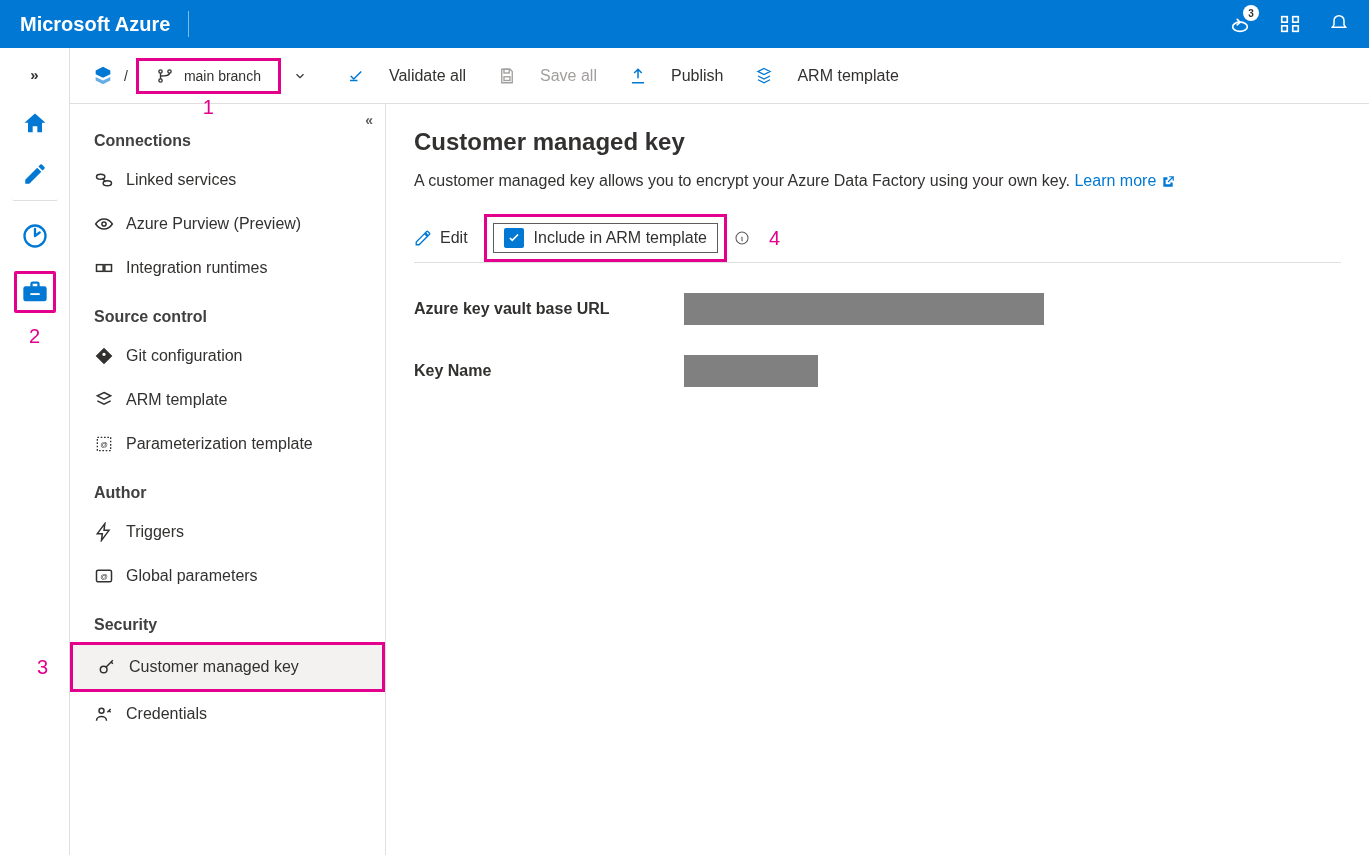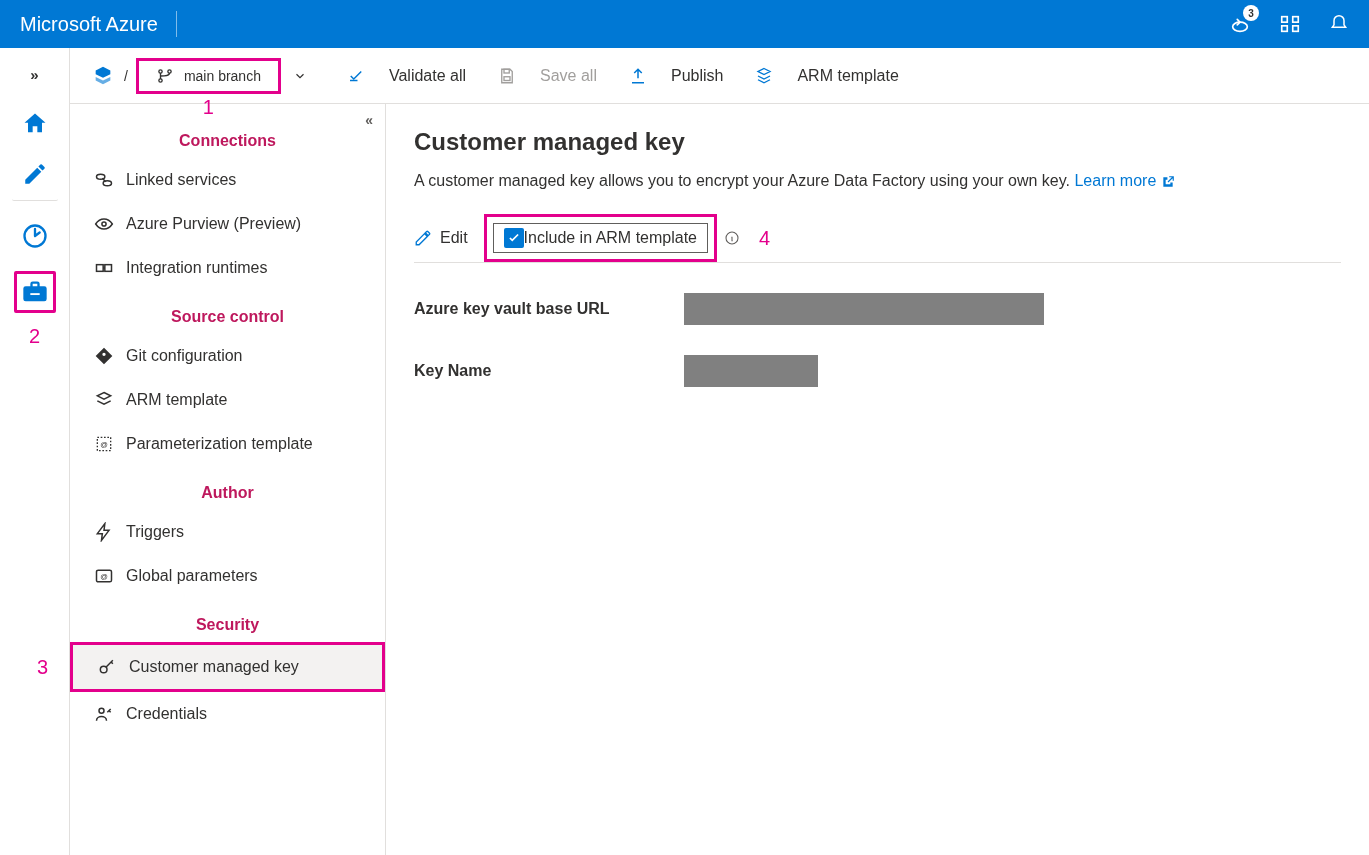--- a/index.html
+++ b/index.html
@@ -1,19 +1,19 @@
 <!DOCTYPE html>
 <html><head>
   <meta charset="utf-8">
   <style>
     * { margin: 0; padding: 0; box-sizing: border-box; }
     body { font-family: "Segoe UI", -apple-system, sans-serif; font-size: 14px; color: #323130; width: 1369px; height: 855px; overflow: hidden; }
 
     .top-header { height: 48px; background: #0078d4; display: flex; align-items: center; padding: 0 20px; color: white; }
-    .top-header .brand { font-size: 20px; font-weight: 400; }
+    .top-header .brand { font-size: 20px; font-weight: 700; }
     .top-header .divider-vert { width: 1px; height: 26px; background: rgba(255,255,255,0.5); margin: 0 18px; }
     .top-header .spacer { flex: 1; }
     .top-header .header-icon { margin-left: 28px; position: relative; display: flex; align-items: center; }
     .badge-count { position: absolute; top: -8px; right: -8px; background: white; color: #333; font-size: 10px; border-radius: 50%; width: 16px; height: 16px; display: flex; align-items: center; justify-content: center; font-weight: 600; }
 
     .app-body { display: flex; height: calc(855px - 48px); }
 
     .icon-rail { width: 70px; border-right: 1px solid #e1dfdd; display: flex; flex-direction: column; align-items: center; padding-top: 8px; }
     .icon-rail .collapse-chevron { font-size: 15px; font-weight: bold; color: #323130; margin: 10px 0 20px; cursor: pointer; }
     .icon-rail .rail-item { width: 42px; height: 42px; display: flex; align-items: center; justify-content: center; margin-bottom: 14px; cursor: pointer; border-radius: 2px; }
@@ -27,34 +27,34 @@
     .toolbar .tb-item.disabled { color: #a19f9d; }
     .toolbar .branch-selector { border: 3px solid #e3008c; padding: 6px 17px; display: flex; align-items: center; gap: 10px; margin-right: 12px; position: relative; }
     .toolbar .branch-annot { position: absolute; bottom: -28px; left: 50%; transform: translateX(-50%); color: #e3008c; font-size: 20px; }
     .toolbar .chevron-down { margin-right: 40px; cursor: pointer; }
     .toolbar .adf-ico { margin-right: 10px; margin-left: 2px; }
 
     .lower { flex: 1; display: flex; }
 
     .side-panel { width: 316px; border-right: 1px solid #e1dfdd; padding: 10px 0 0 0; position: relative; }
     .side-panel .collapse-icon { position: absolute; top: 8px; right: 12px; font-size: 14px; font-weight: bold; color: #605e5c; cursor: pointer; }
-    .section-title { font-size: 16px; font-weight: 600; padding: 18px 24px 8px; color: #be185d; text-align: center; }
+    .section-title { font-size: 16px; font-weight: 600; padding: 18px 24px 8px; color: #404040; }
     .nav-row { display: flex; align-items: center; gap: 12px; padding: 12px 24px; font-size: 16px; color: #323130; cursor: pointer; }
     .nav-row.selected { background: #f3f2f1; border: 3px solid #e3008c; position: relative; }
     .nav-row .row-annot-left { position: absolute; left: -36px; top: 50%; transform: translateY(-50%); color: #e3008c; font-size: 20px; }
     .nav-row .ico { width: 20px; display:flex; justify-content:center; }
 
     .main-pane { flex: 1; padding: 24px 28px; }
     .page-title { font-size: 24px; font-weight: 600; margin-bottom: 16px; color: #323130; }
     .desc-text { font-size: 16px; color: #323130; margin-bottom: 24px; }
     .desc-text a { color: #0078d4; text-decoration: none; }
     .edit-row { display: flex; align-items: center; gap: 16px; border-bottom: 1px solid #e1dfdd; }
     .edit-btn { display: flex; align-items: center; gap: 8px; font-size: 16px; color: #323130; cursor: pointer; }
     .arm-include-box { border: 3px solid #e3008c; padding: 6px; display:flex; align-items:center; position: relative; }
-    .arm-include-inner { border: 1px solid #605e5c; padding: 4px 10px; display: flex; align-items:center; font-size: 16px; }
+    .arm-include-inner { border: 1px solid #605e5c; padding: 4px 10px; display: flex; align-items:center; gap: 10px; font-size: 16px; }
     .arm-include-box .info-ico { position: absolute; right: -26px; top: 50%; transform: translateY(-50%); }
     .arm-annot { position: absolute; right: -56px; top: 50%; transform: translateY(-50%); color: #e3008c; font-size: 20px; }
     .checkbox-ico { width: 20px; height: 20px; background:#0078d4; display:flex; align-items:center; justify-content:center; border-radius:2px; }
 
     .kv-row { display: flex; align-items: center; margin-top: 30px; font-weight: bold; }
     .kv-label { width: 270px; font-size: 16px; color: #323130; }
     .kv-val { height: 32px; background: #808080; }
     .kv-val.w1 { width: 360px; }
     .kv-val.w2 { width: 134px; }
     .kv-val.w3 { width: 360px; }

